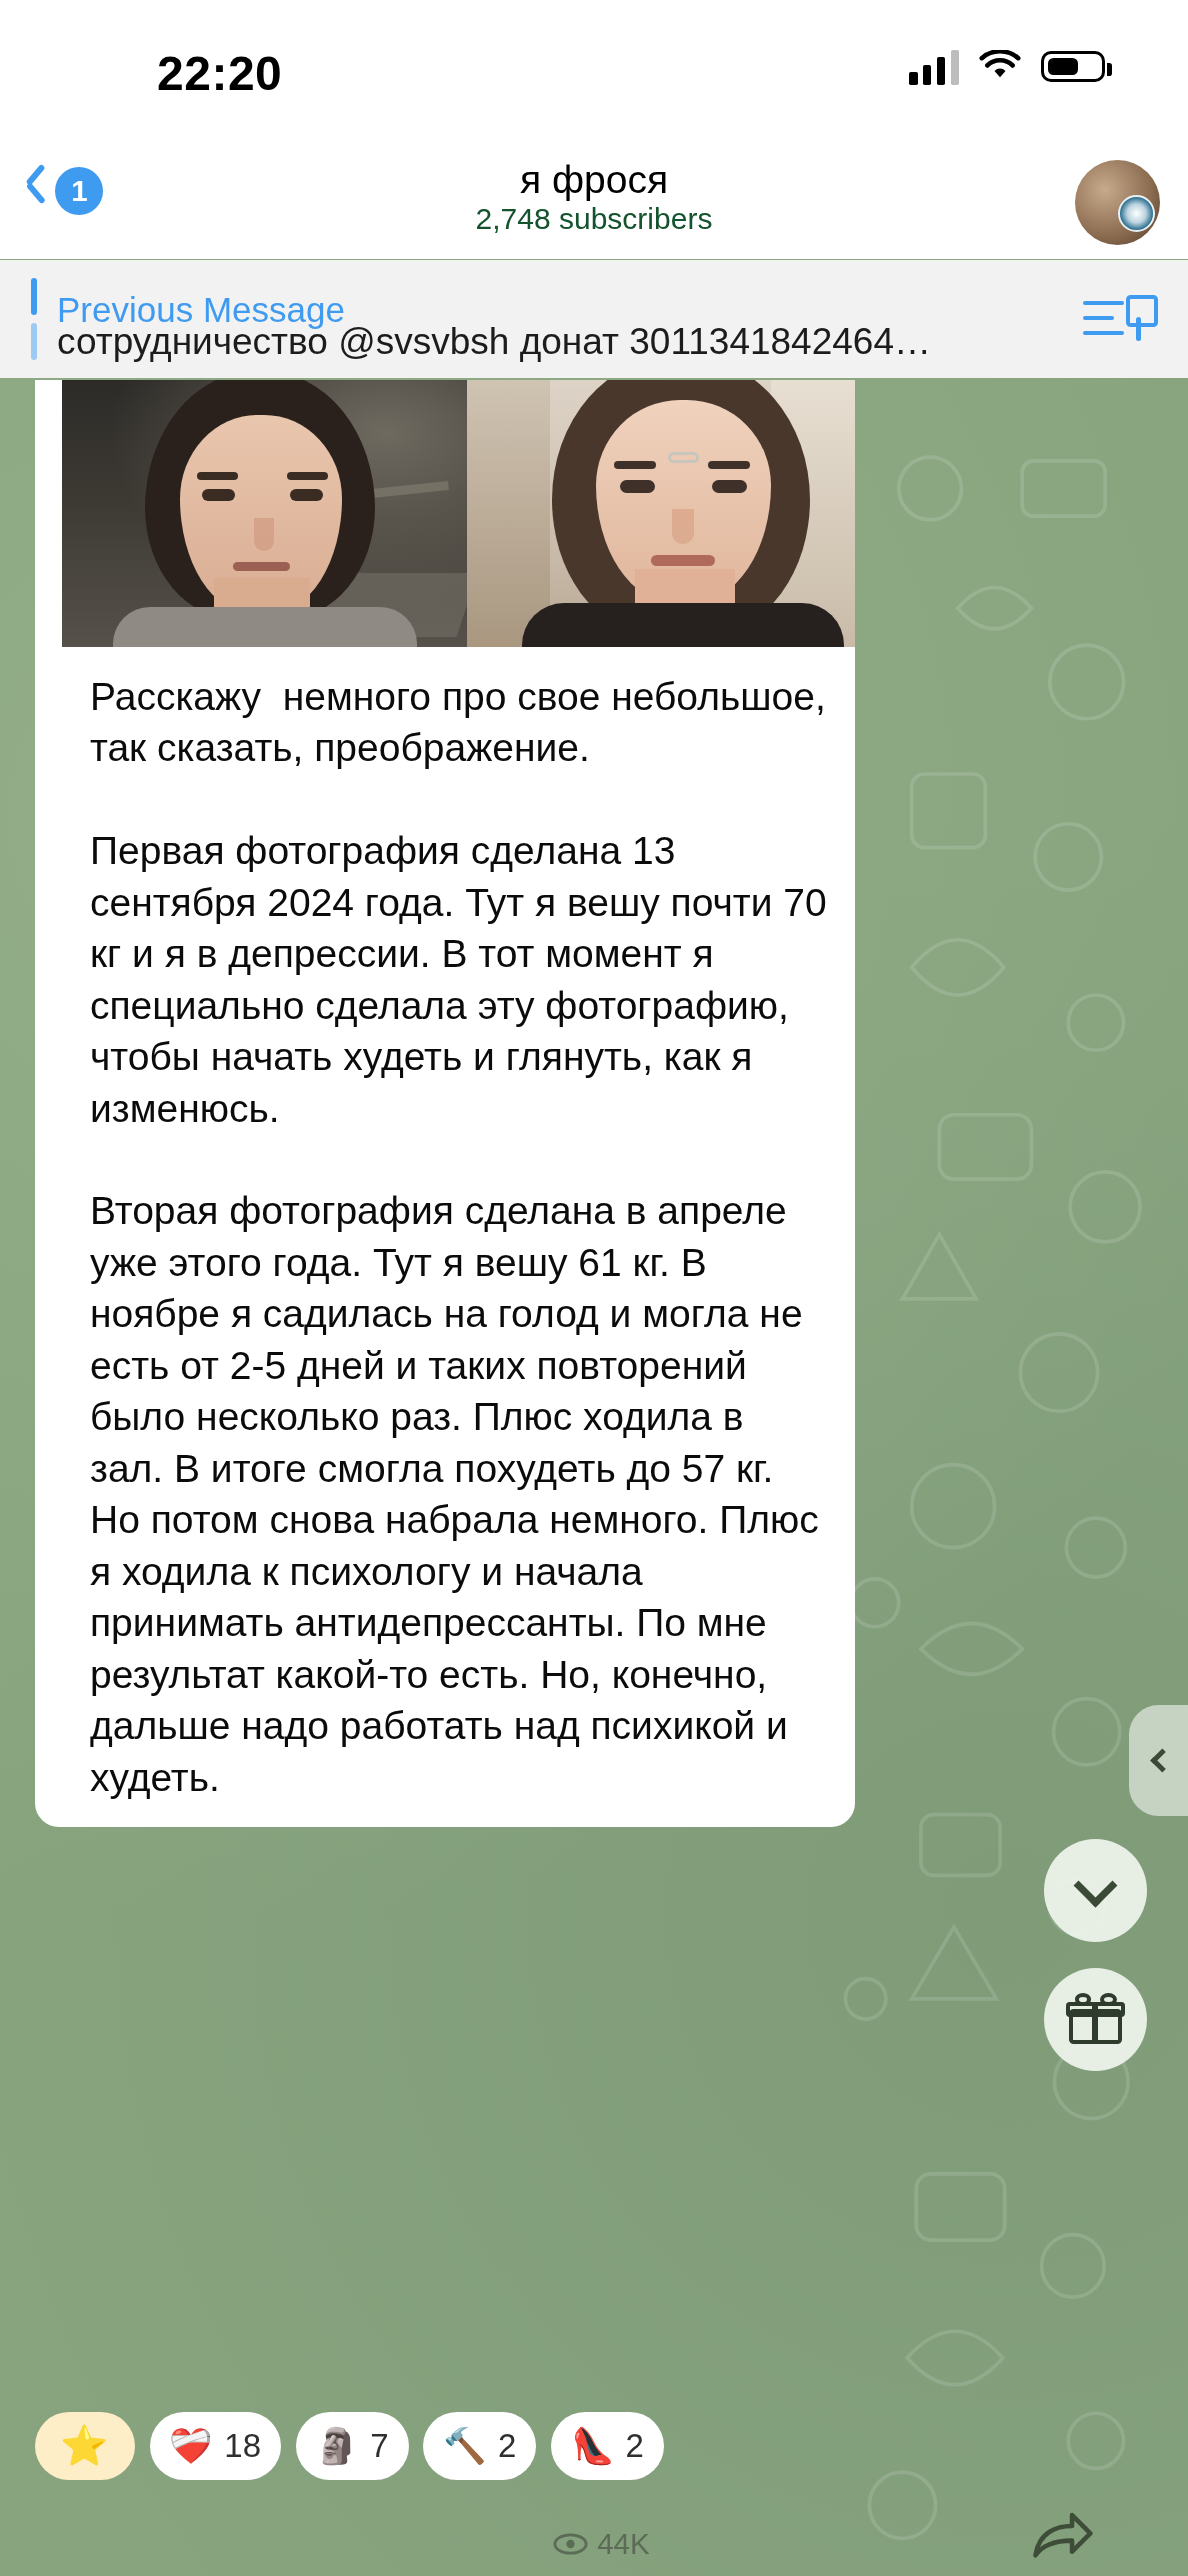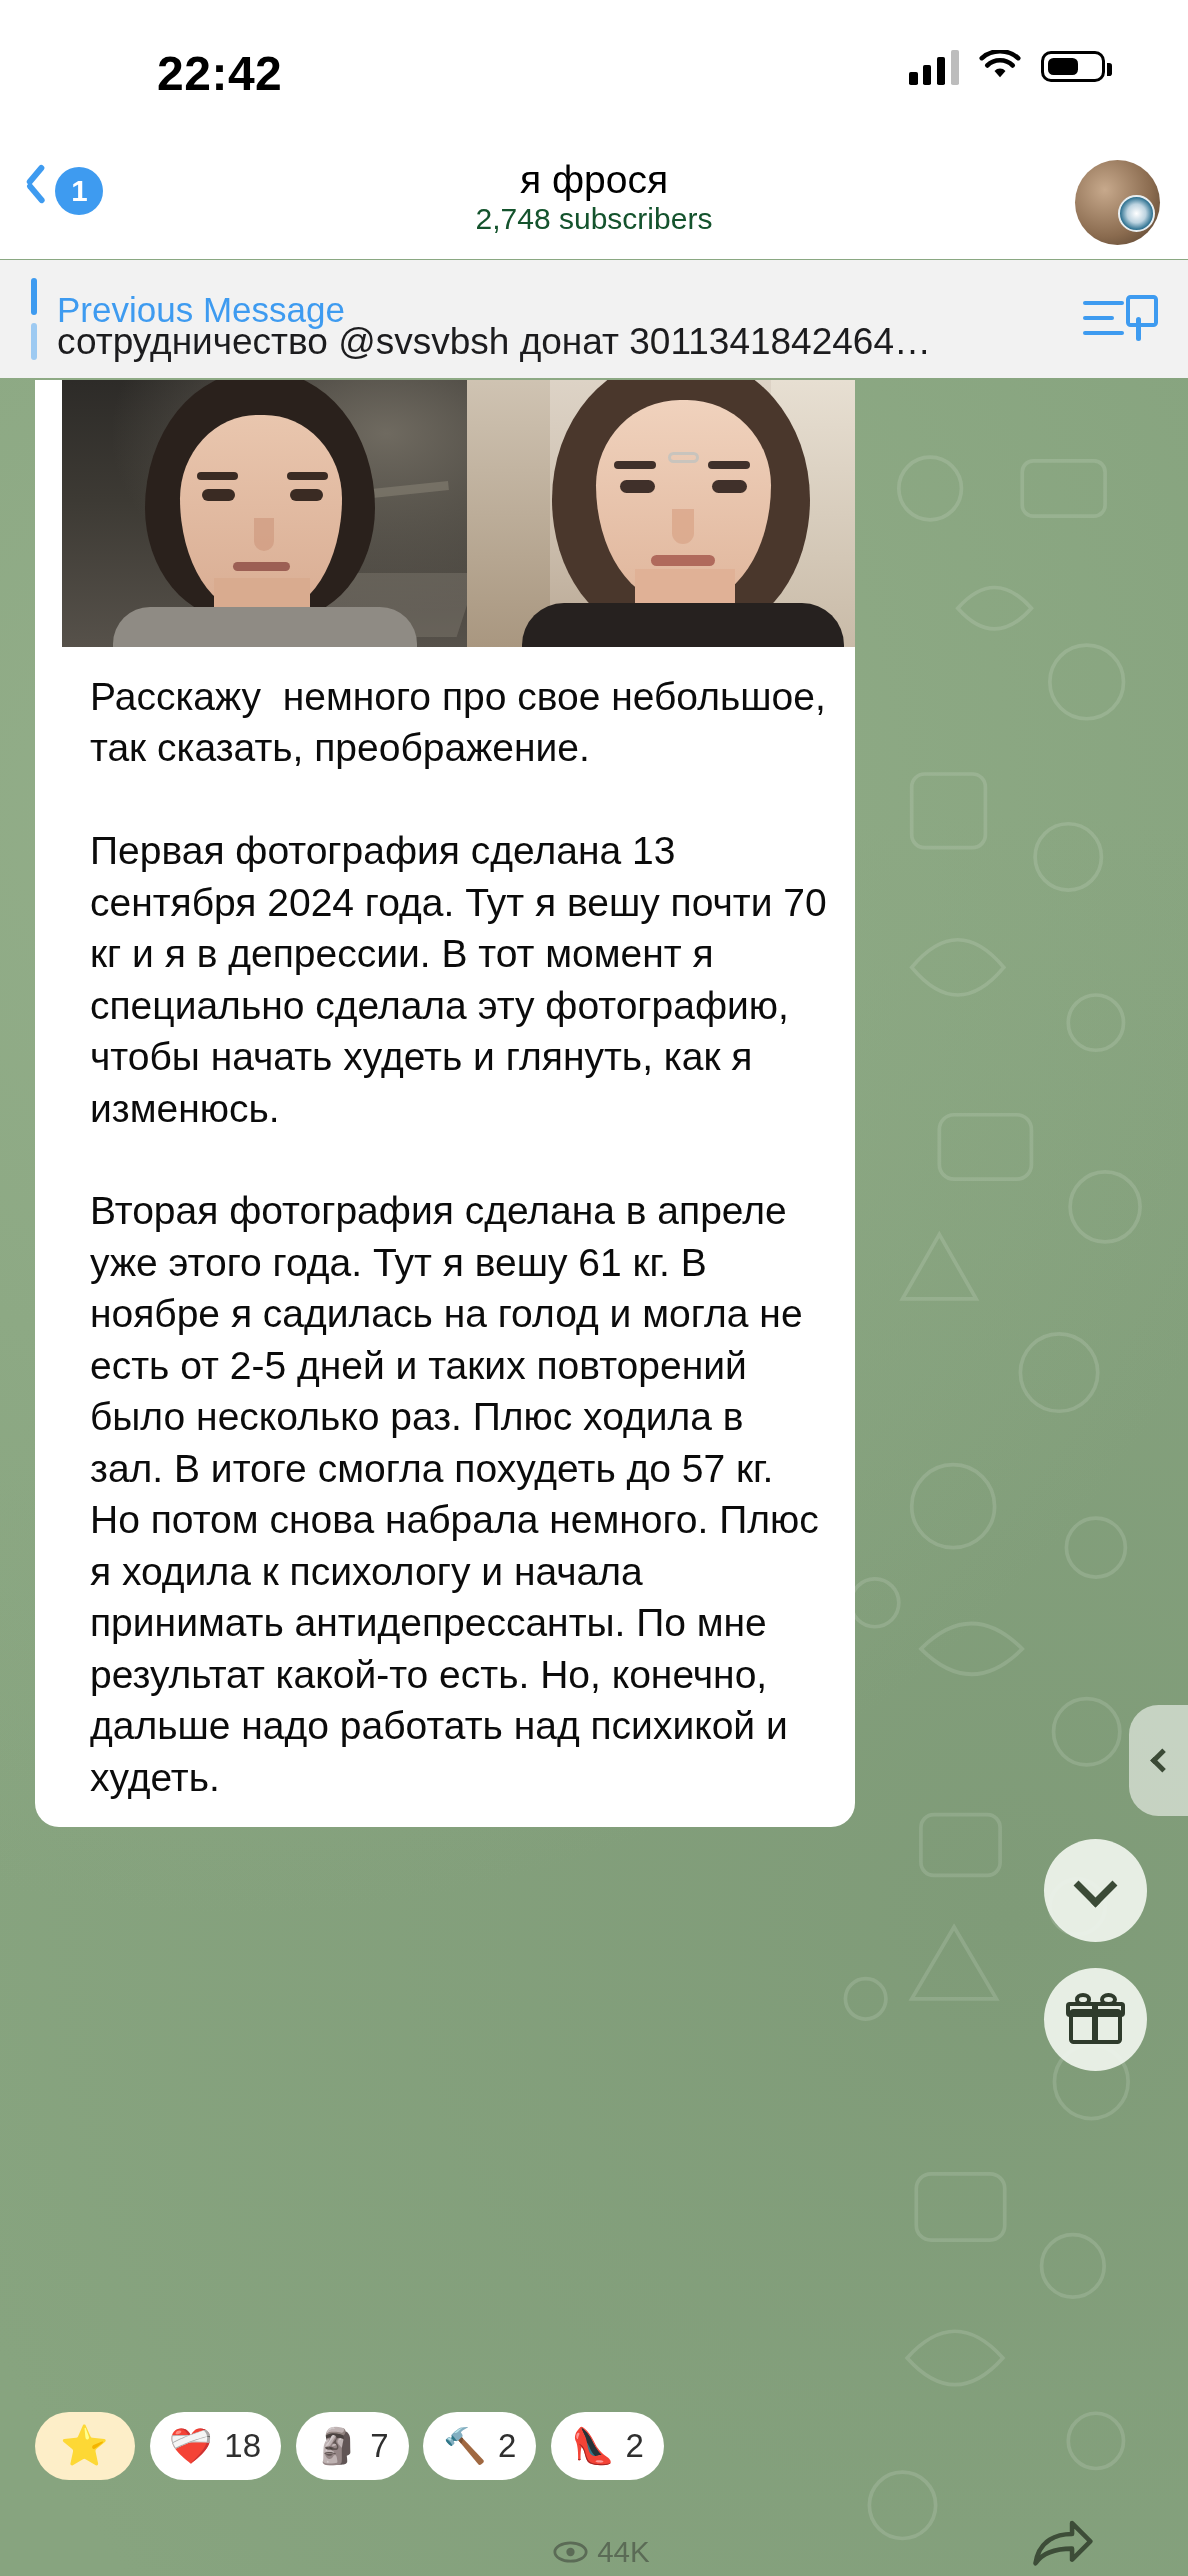--- a/index.html
+++ b/index.html
@@ -334,40 +334,40 @@
     position: absolute; left: 50%; transform: translateX(-50%);
     bottom: 168px;
     padding: 24px 53px; border-radius: 46px;
     background: rgba(255,255,255,0.97);
     font-size: 39px; font-weight: 600; color: #111;
     box-shadow: 0 5.5px 20px rgba(0,0,0,0.18);
   }
 
   
   .bottom-strip {
-    position: absolute; left: 0; bottom: 0; width: 1168px; height: 79px;
+    position: absolute; left: 0; bottom: 8px; width: 1168px; height: 79px;
   }
   .views {
     position: absolute; left: 553px; bottom: 7.4px;
     display: flex; align-items: center; gap: 9.2px;
     font-size: 29.5px; color: #5b6b56;
   }
   .share-icon {
     position: absolute; right: 74px; bottom: 5.5px;
     width: 64px; height: 52px;
   }
   .share-icon svg { width: 64px; height: 52px; }
 </style>
 </head>
 <body>
 
 <div id="app">
 
   <div class="statusbar">
-    <div class="status-time">22:42</div>
+    <div class="status-time">22:20</div>
     <div class="status-right">
       <span class="sig-bars">
           <i></i>
           <i></i>
           <i></i>
           <i></i>
         </span>
       <span>
         <svg width="42" height="31" viewBox="0 0 46 34">
           <path d="M23 30 l6 -7 a8 8 0 0 0 -12 0 z" fill="#000"></path>

